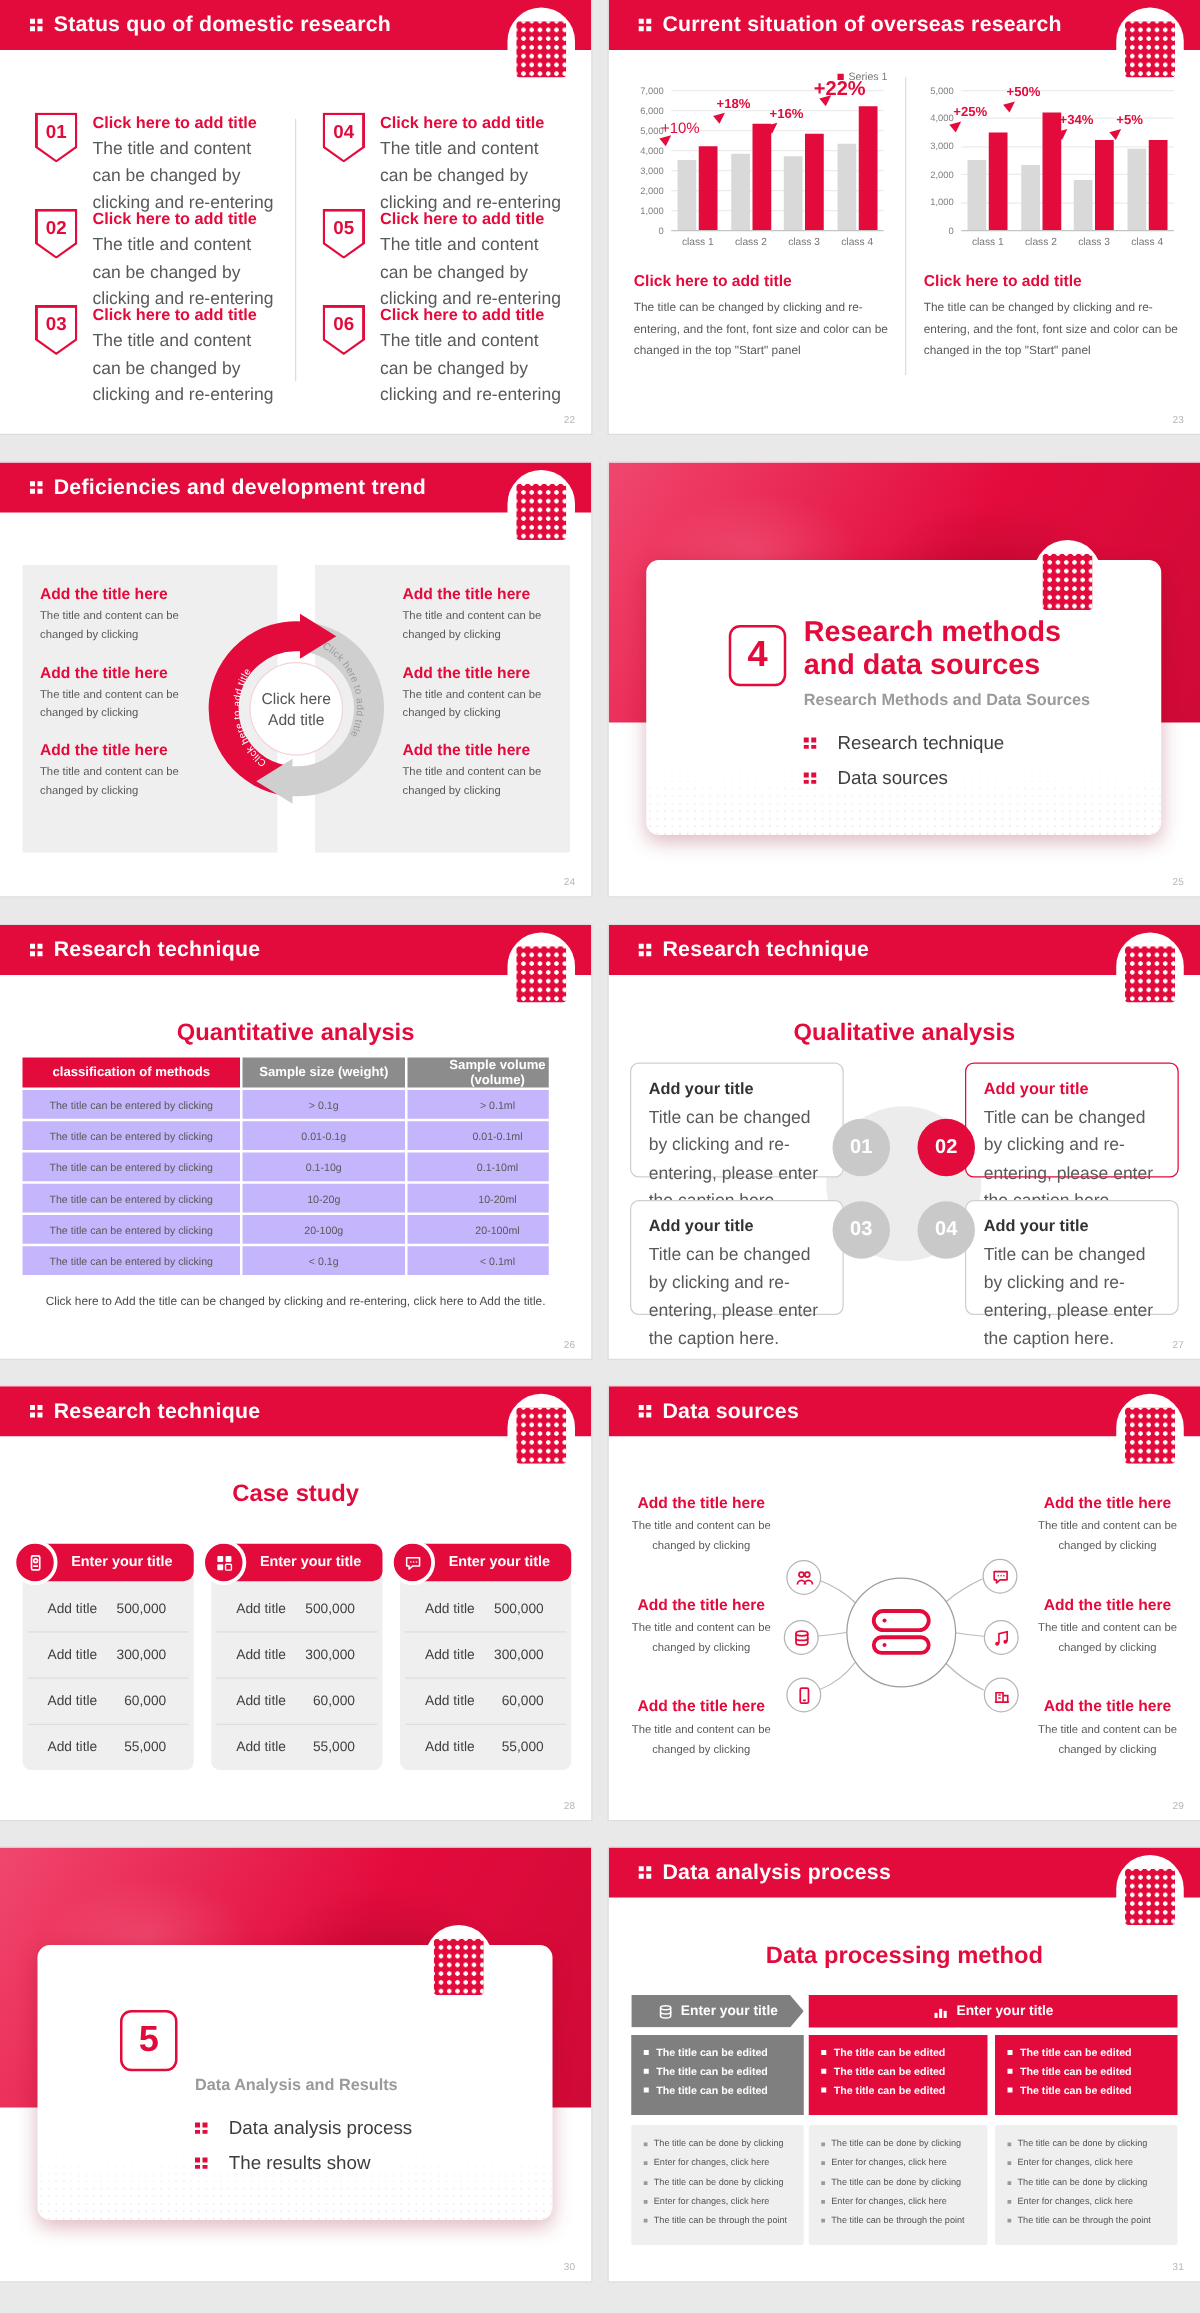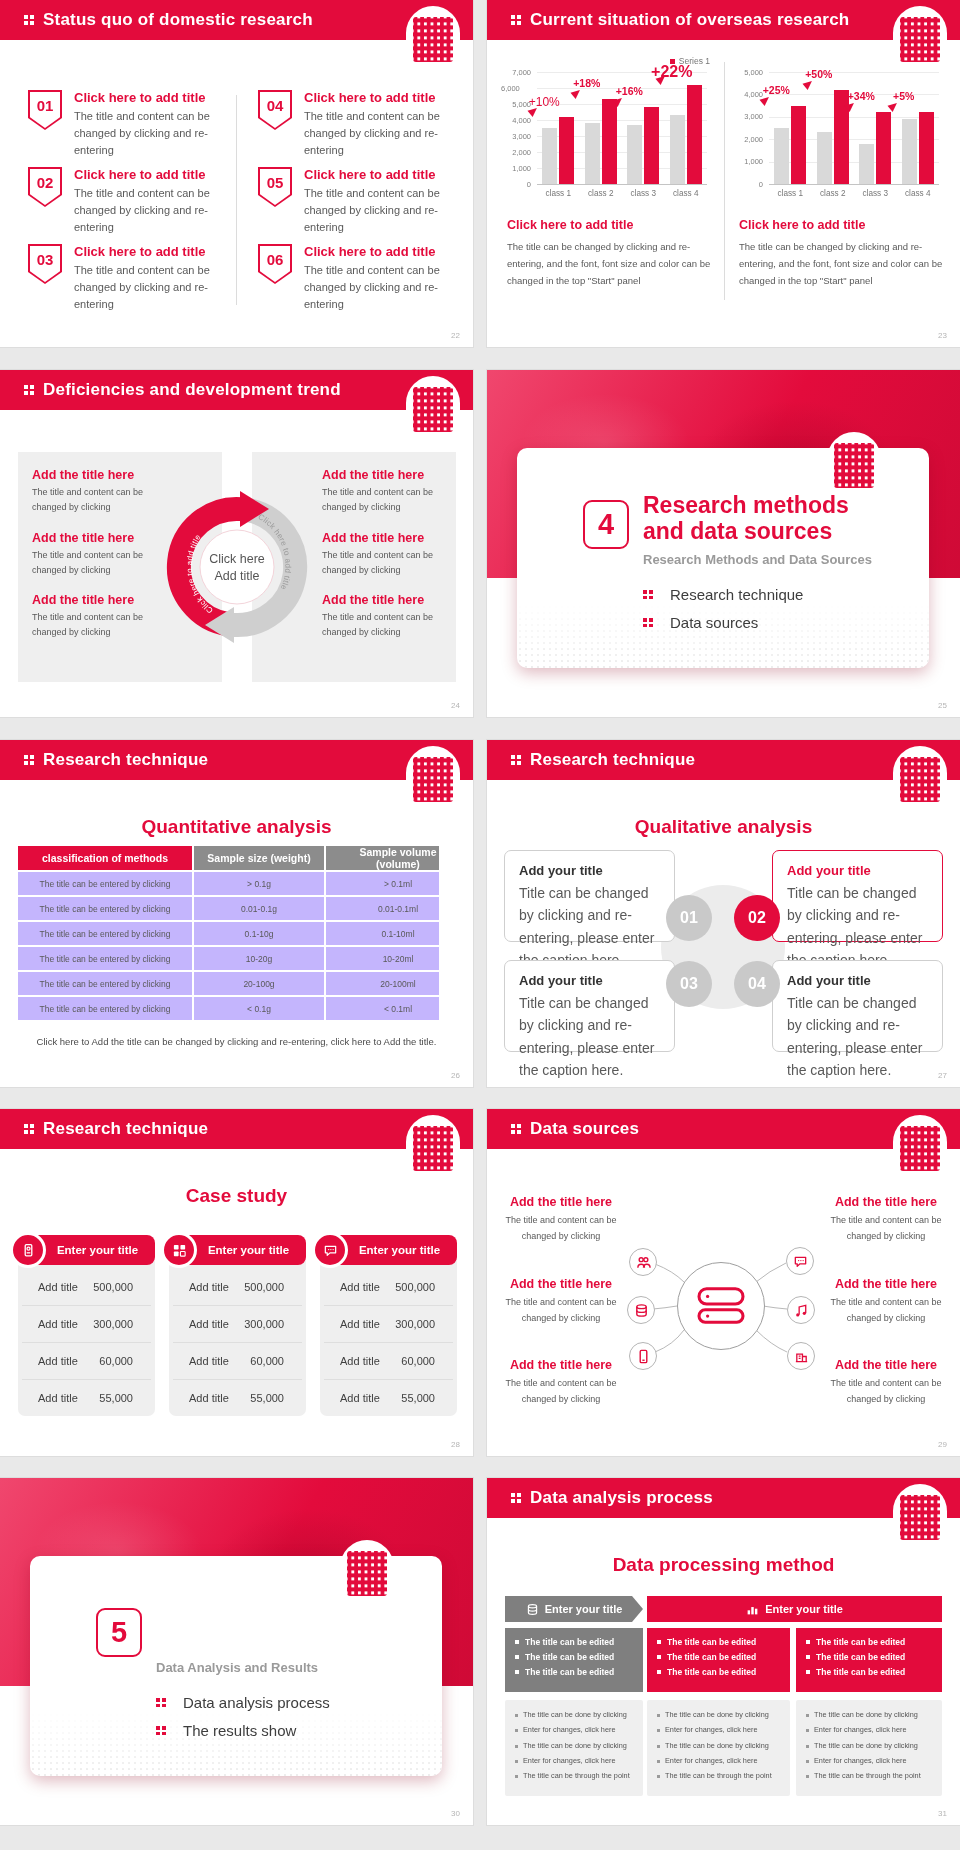--- a/index.html
+++ b/index.html
@@ -21,21 +21,21 @@
   .sheading{position:absolute;left:0;right:0;top:76px;text-align:center;color:#e30b3c;font-weight:bold;font-size:19px;}
   .vdivider{position:absolute;width:1px;background:#dcdcdc;}
   
   .flagbadge{position:relative;width:34px;height:40px;flex:none;}
   .fb-out{position:absolute;inset:0;background:#e30b3c;clip-path:polygon(0 0,100% 0,100% 70%,50% 100%,0 70%);}
   .fb-in{position:absolute;inset:2px;background:#fff;clip-path:polygon(0 0,100% 0,100% 70%,50% 100%,0 70%);}
   .fb-num{position:absolute;left:0;right:0;top:7px;text-align:center;color:#e30b3c;font-weight:bold;font-size:15px;}
   .item6{position:absolute;display:flex;width:200px;}
   .item6 .txt{margin-left:12px;}
   .it-title{color:#e30b3c;font-weight:bold;font-size:13px;margin-bottom:3px;}
-  .it-body{color:#595959;font-size:11px;line-height:1.55;}
+  .it-body{color:#595959;font-size:14px;line-height:1.55;}
   
   .chart{position:absolute;width:215px;height:152px;}
   .cblock{position:absolute;width:205px;}
   .cb-title{color:#e30b3c;font-weight:bold;font-size:12.5px;margin-bottom:6px;}
   .cb-body{color:#595959;font-size:9.5px;line-height:1.8;}
   
   .p24{position:absolute;top:82px;width:204px;height:230px;background:#efefef;box-sizing:border-box;padding:16px 12px 0 14px;}
   .p24 .it{margin-bottom:15px;}
   .p24 .t{color:#e30b3c;font-weight:bold;font-size:12.5px;margin-bottom:3px;}
   .p24 .b{color:#595959;font-size:9px;line-height:1.7;width:132px;}
@@ -208,21 +208,21 @@
         <div style="position: absolute; left: 0px; width: 30px; top: 107.5px; font-size: 7.5px; color: rgb(128, 128, 128); text-align: right;">1,000</div>
         <div style="position: absolute; left: 36px; width: 170px; top: 96px; height: 1px; background: rgb(236, 236, 236);"></div>
         <div style="position: absolute; left: 0px; width: 30px; top: 91.5px; font-size: 7.5px; color: rgb(128, 128, 128); text-align: right;">2,000</div>
         <div style="position: absolute; left: 36px; width: 170px; top: 80px; height: 1px; background: rgb(236, 236, 236);"></div>
         <div style="position: absolute; left: 0px; width: 30px; top: 75.5px; font-size: 7.5px; color: rgb(128, 128, 128); text-align: right;">3,000</div>
         <div style="position: absolute; left: 36px; width: 170px; top: 64px; height: 1px; background: rgb(236, 236, 236);"></div>
         <div style="position: absolute; left: 0px; width: 30px; top: 59.5px; font-size: 7.5px; color: rgb(128, 128, 128); text-align: right;">4,000</div>
         <div style="position: absolute; left: 36px; width: 170px; top: 48px; height: 1px; background: rgb(236, 236, 236);"></div>
         <div style="position: absolute; left: 0px; width: 30px; top: 43.5px; font-size: 7.5px; color: rgb(128, 128, 128); text-align: right;">5,000</div>
         <div style="position: absolute; left: 36px; width: 170px; top: 32px; height: 1px; background: rgb(236, 236, 236);"></div>
-        <div style="position: absolute; left: 0px; width: 30px; top: 27.5px; font-size: 7.5px; color: rgb(128, 128, 128); ">6,000</div>
+        <div style="position: absolute; left: 0px; width: 30px; top: 27.5px; font-size: 7.5px; color: rgb(128, 128, 128); text-align: right;">6,000</div>
         <div style="position: absolute; left: 36px; width: 170px; top: 16px; height: 1px; background: rgb(236, 236, 236);"></div>
         <div style="position: absolute; left: 0px; width: 30px; top: 11.5px; font-size: 7.5px; color: rgb(128, 128, 128); text-align: right;">7,000</div>
         <div style="position: absolute; left: 41.25px; width: 15px; top: 72px; height: 56px; background: rgb(217, 217, 217);"></div>
         <div style="position: absolute; left: 58.25px; width: 15px; top: 60.8px; height: 67.2px; background: rgb(227, 11, 60);"></div>
         <div style="position: absolute; left: 17.25px; width: 52px; top: 38.8px; text-align: center; font-size: 12px; font-weight: normal; color: rgb(227, 11, 60);">+10%</div>
         <div style="position: absolute; left: 28.25px; top: 50.8px; width: 0px; height: 0px; border-left: 9px solid rgb(227, 11, 60); border-top: 4.5px solid transparent; border-bottom: 4.5px solid transparent; transform: rotate(-40deg);"></div>
         <div style="position: absolute; left: 36px; width: 42.5px; top: 133px; text-align: center; font-size: 8.2px; color: rgb(119, 119, 119);">class 1</div>
         <div style="position: absolute; left: 83.75px; width: 15px; top: 67.2px; height: 60.8px; background: rgb(217, 217, 217);"></div>
         <div style="position: absolute; left: 100.75px; width: 15px; top: 43.2px; height: 84.8px; background: rgb(227, 11, 60);"></div>
         <div style="position: absolute; left: 59.75px; width: 52px; top: 21.2px; text-align: center; font-size: 10.5px; font-weight: bold; color: rgb(227, 11, 60);">+18%</div>

